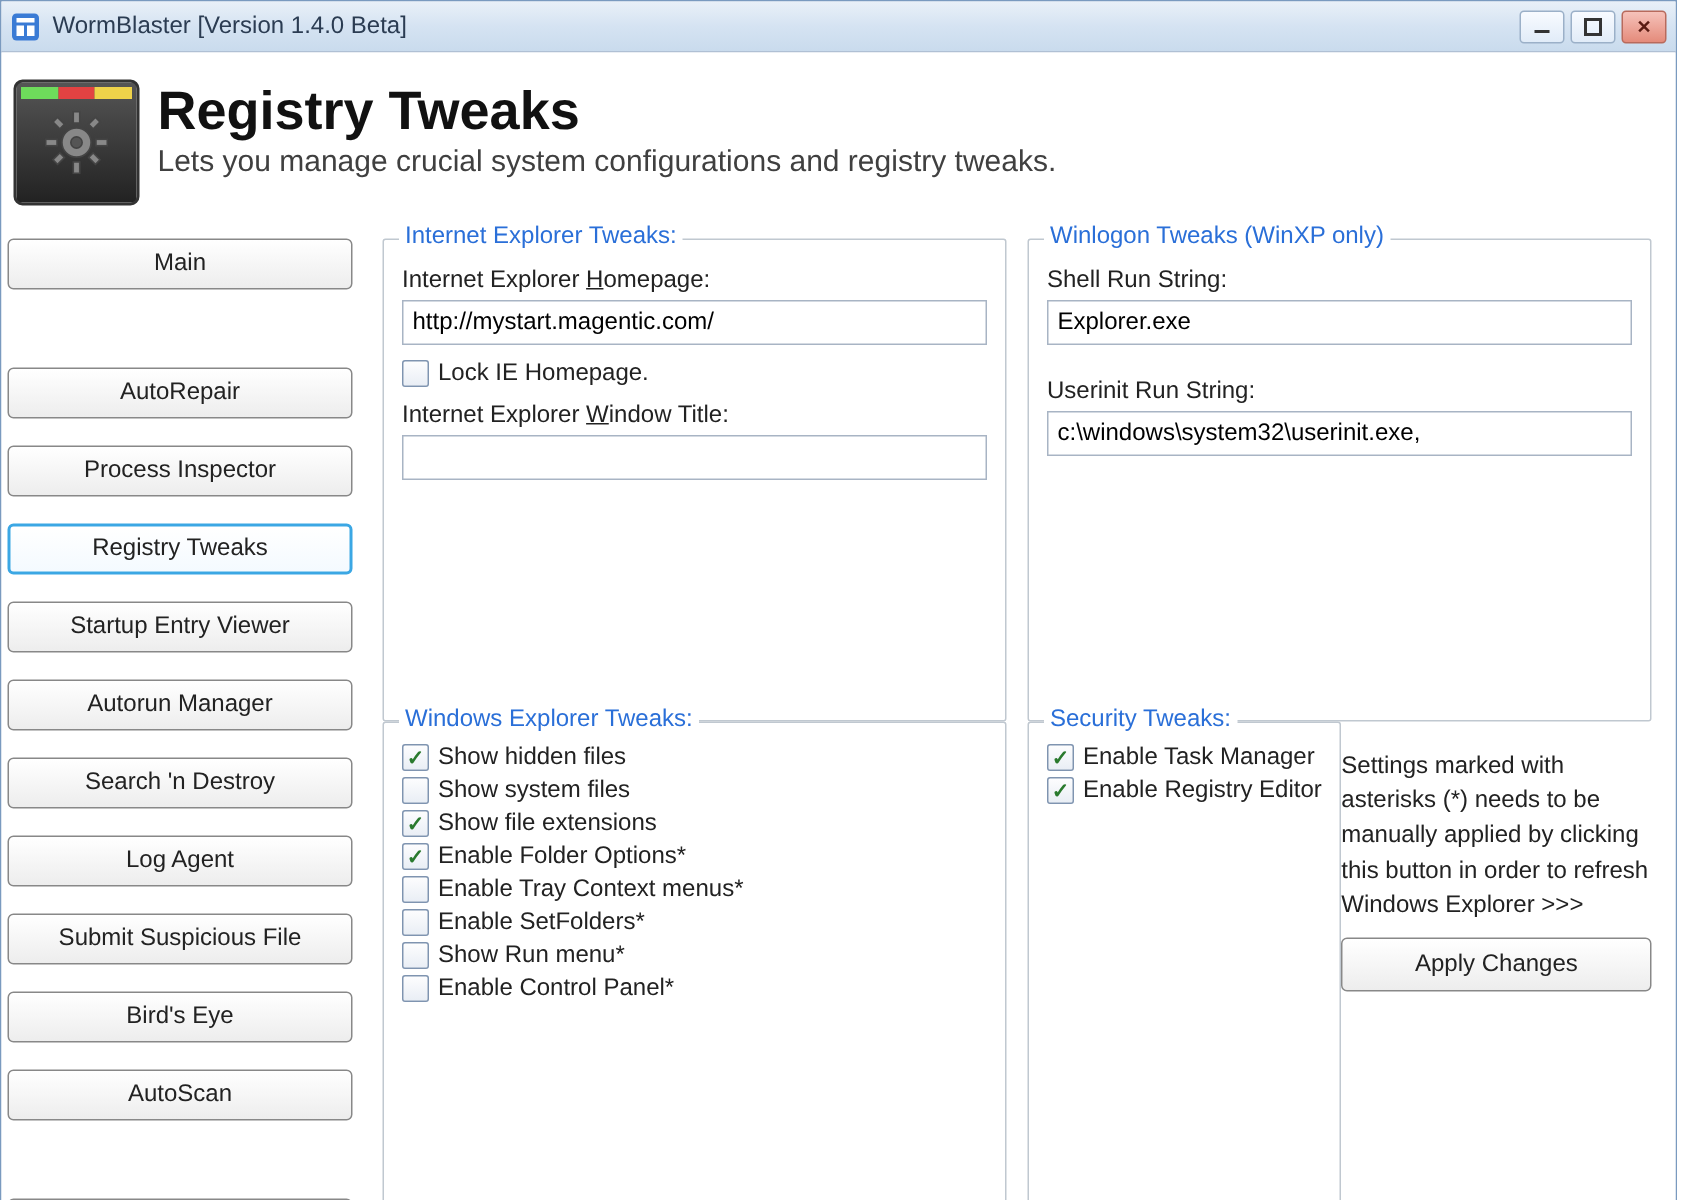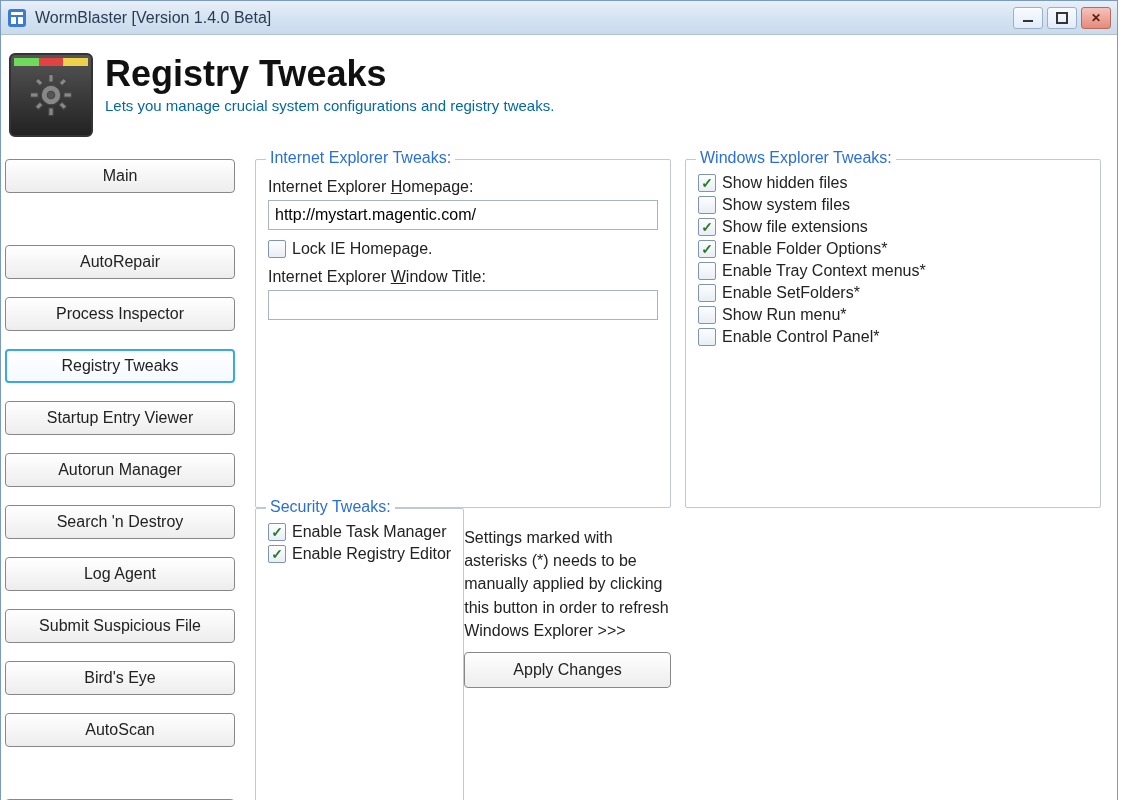--- a/index.html
+++ b/index.html
@@ -78,22 +78,22 @@
 .header-icon .topbar span:nth-child(3){background:#eed24a;}
 .header-icon svg { width: 54px; height: 54px; }
 .header-text h1 {
   font-size: 36px;
   font-weight: bold;
   font-family: "Trebuchet MS", Tahoma, sans-serif;
   color: #111;
   margin-bottom: 2px;
 }
 .header-text .subtitle {
-  font-size: 15px;
-  color: #0369a1;
+  font-size: 20px;
+  color: #404040;
 }
 .body-area {
   display: flex;
   gap: 20px;
 }
 .sidebar {
   width: 230px;
   display: flex;
   flex-direction: column;
   gap: 18px;
@@ -281,20 +281,28 @@
           <div class="chk-row" style="margin-top:10px;margin-bottom:10px;">
             <div class="chk"></div>
             <span>Lock IE Homepage.</span>
           </div>
           <div class="field-label">
             <span>Internet Explorer </span><span class="u">W</span><span>indow Title:</span>
           </div>
           <input class="text-input" type="text" value="" style="">
         </div>
 
+        <div class="group">
+          <div class="legend">Winlogon Tweaks (WinXP only)</div>
+          <div class="field-label">Shell Run String:</div>
+          <input class="text-input" type="text" value="Explorer.exe" style="">
+          <div style="height:14px"></div>
+          <div class="field-label">Userinit Run String:</div>
+          <input class="text-input" type="text" value="c:\windows\system32\userinit.exe," style="">
+        </div>
 
         <div class="group">
           <div class="legend">Windows Explorer Tweaks:</div>
           <div id="explorer-opts">
               <div class="chk-row">
                 <div class="chk">✓</div>
                 <span>Show hidden files</span>
               </div>
               <div class="chk-row">
                 <div class="chk"></div>

